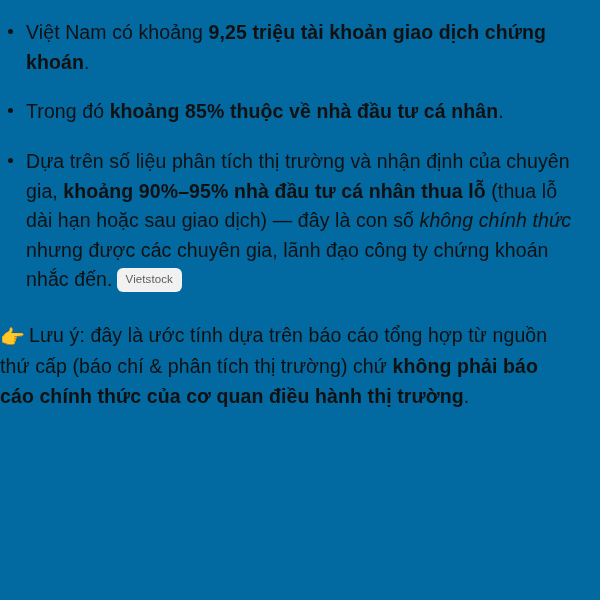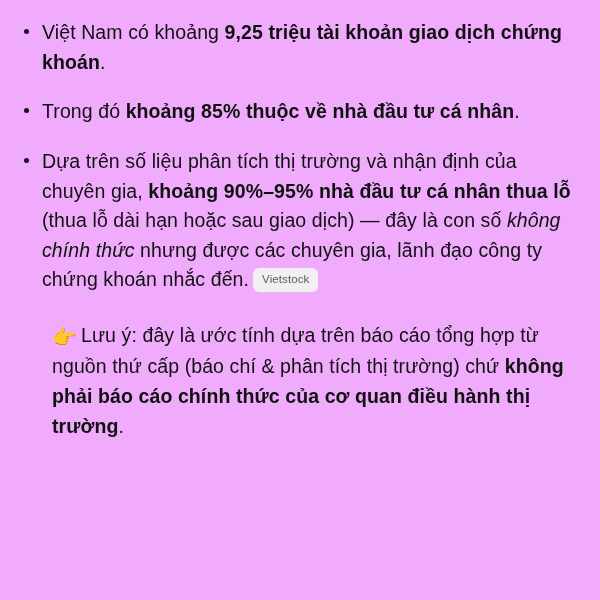--- a/index.html
+++ b/index.html
@@ -11,23 +11,23 @@
     height: 600px;
     background: #ffffff;
     font-family: "Liberation Sans", sans-serif;
     color: #111111;
     overflow: hidden;
   }
   .page {
     position: relative;
     width: 600px;
     height: 600px;
-    background: #f0abfc;
+    background: #0369a1;
     box-sizing: border-box;
-    padding: 18px 24px 10px 16px;
+    padding: 18px 24px 10px 0;
   }
   .bullet-list {
     list-style: none;
     margin: 0;
     padding: 0;
   }
   .bullet-item {
     position: relative;
     padding-left: 26px;
     margin-bottom: 20px;
@@ -61,21 +61,20 @@
     vertical-align: 3px;
     margin-left: 4px;
     font-family: "Liberation Sans", sans-serif;
   }
   .note {
     margin-top: 26px;
     font-size: 19.5px;
     line-height: 1.52;
     color: #111111;
     letter-spacing: 0.1px;
-    margin-left: 36px;
   }
   .note-icon {
     font-size: 20px;
     margin-right: 4px;
     vertical-align: -2px;
   }
 </style>
 </head>
 <body>
 

